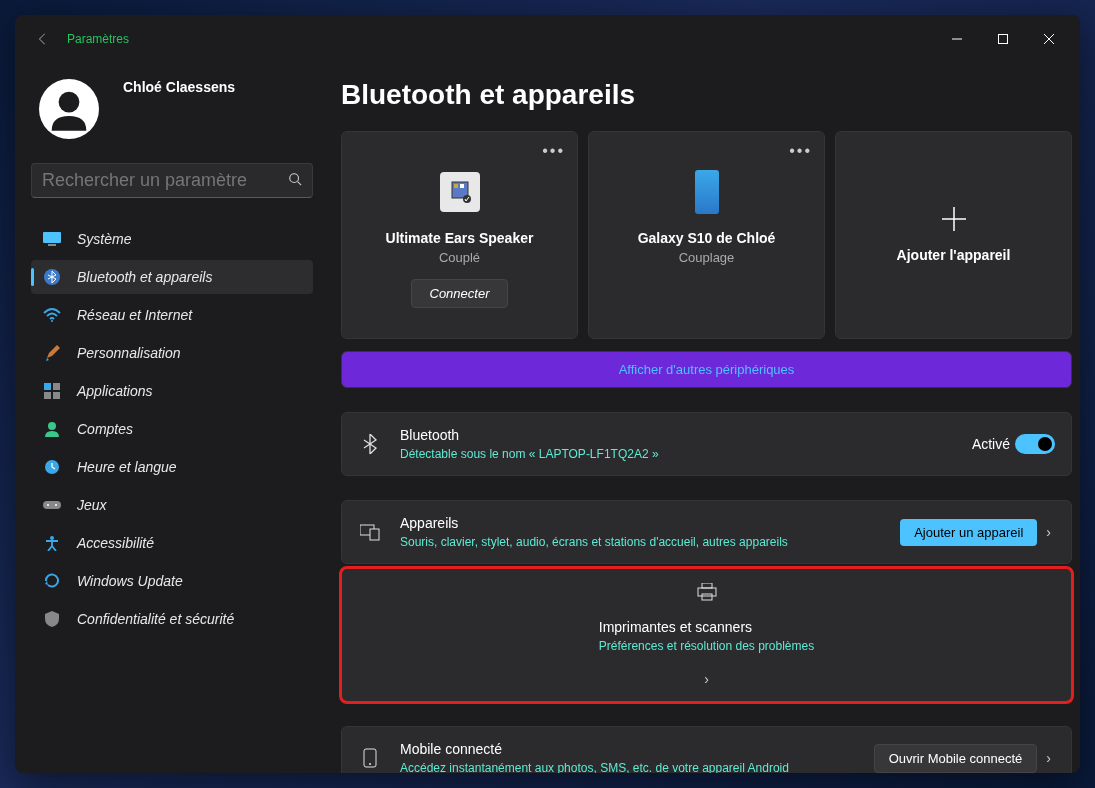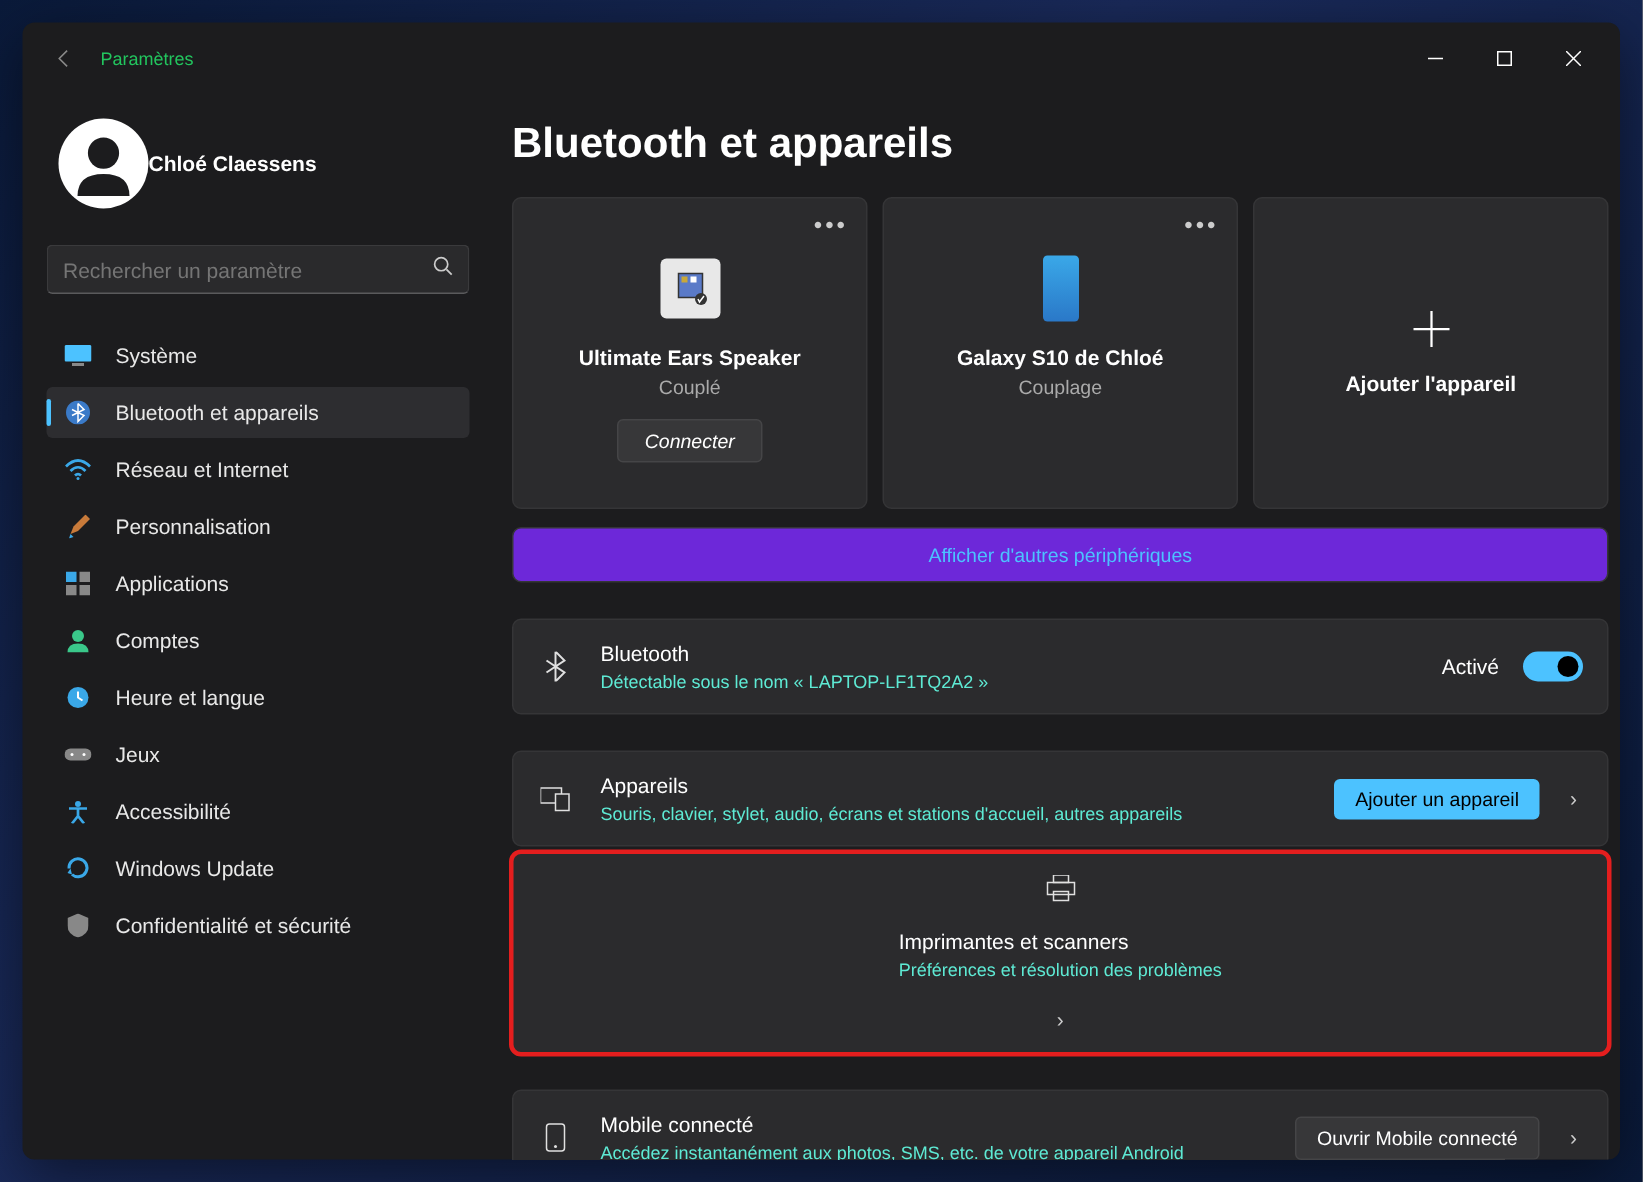--- a/index.html
+++ b/index.html
@@ -5,29 +5,29 @@
 * { margin: 0; padding: 0; box-sizing: border-box; font-family: "Segoe UI", sans-serif; }
 body { background: linear-gradient(135deg, #0a1a3a 0%, #1a2a5a 40%, #0a1a3a 100%); width: 1095px; height: 788px; overflow: hidden; display: flex; align-items: center; justify-content: center; }
 .window { width: 1065px; height: 758px; background: #1c1c1e; border-radius: 8px; position: relative; display: flex; flex-direction: column; overflow: hidden; box-shadow: 0 10px 40px rgba(0,0,0,0.5); }
 .titlebar { height: 48px; display: flex; align-items: center; padding: 0 8px; color: #22c55e; }
 .back-btn { width: 40px; height: 40px; display: flex; align-items: center; justify-content: center; color: #888; cursor: pointer; }
 .title-text { font-size: 12px; margin-left: 4px; }
 .win-controls { margin-left: auto; display: flex; }
 .win-btn { width: 46px; height: 32px; display: flex; align-items: center; justify-content: center; color: #e0e0e0; cursor: pointer; font-size: 10px; }
 .content { flex: 1; display: flex; overflow: hidden; }
 .sidebar { width: 310px; padding: 8px 0 0 16px; display: flex; flex-direction: column; }
-.user-block { display: flex; align-items: center; gap: 0; padding: 8px 8px 16px 8px; }
+.user-block { display: flex; gap: 24px; padding: 8px 8px 16px 8px; }
 .avatar { width: 60px; height: 60px; border-radius: 50%; background: #fff; display: flex; align-items: center; justify-content: center; }
 .avatar svg { width: 52px; height: 52px; }
 .user-name { color: #fff; font-weight: 600; font-size: 14px; }
 .search-box { margin: 8px 12px 8px 0; display: flex; align-items: center; background: #2a2a2c; border: 1px solid #3a3a3c; border-bottom: 1px solid #5a5a5c; border-radius: 4px; padding: 6px 10px; }
-.search-box input { flex: 1; background: transparent; border: none; color: #ccc; font-size: 14px; outline: none; }
+.search-box input { flex: 1; background: transparent; border: none; color: #ccc; font-size: 18px; outline: none; }
 .search-box .sicon { color: #ccc; }
 .nav { margin-top: 16px; display: flex; flex-direction: column; gap: 4px; padding-right: 12px; }
-.nav-item { display: flex; align-items: center; gap: 16px; padding: 8px 12px; border-radius: 4px; color: #e8e8e8; cursor: pointer; font-size: 14px; position: relative; }
+.nav-item { display: flex; align-items: center; gap: 16px; padding: 8px 12px; border-radius: 4px; color: #e8e8e8; cursor: pointer; font-size: 14px; position: relative; font-style: italic; }
 .nav-item.active { background: #2d2d30; }
 .nav-item.active::before { content: ""; position: absolute; left: 0; top: 8px; bottom: 8px; width: 3px; background: #4cc2ff; border-radius: 2px; }
 .nav-icon { width: 18px; height: 18px; display: flex; align-items: center; justify-content: center; }
 .main { flex: 1; padding: 16px 8px 0 16px; overflow-y: auto; position: relative; }
 .main::-webkit-scrollbar { width: 4px; }
 .main::-webkit-scrollbar-thumb { background: #555; border-radius: 2px; }
 .page-title { color: #fff; font-size: 28px; font-weight: 600; margin-bottom: 20px; }
 .device-cards { display: flex; gap: 10px; margin-bottom: 12px; }
 .device-card { flex: 1; background: #2b2b2d; border: 1px solid #353537; border-radius: 6px; padding: 16px 12px 20px 12px; display: flex; flex-direction: column; align-items: center; position: relative; min-height: 208px; }
 .card-more { position: absolute; top: 10px; right: 12px; color: #ccc; cursor: pointer; letter-spacing: 2px; }
@@ -37,21 +37,21 @@
 .connect-btn { margin-top: 14px; padding: 6px 18px; background: #373739; border: 1px solid #454547; border-radius: 4px; color: #fff; font-size: 13px; cursor: pointer; font-style: italic; }
 .add-card { justify-content: center; cursor: pointer; }
 .add-label { color: #fff; font-size: 14px; font-weight: 600; }
 .more-devices { background: #6d28d9; border: 1px solid #353537; border-radius: 6px; padding: 10px; text-align: center; color: #4cc2ff; font-size: 13px; cursor: pointer; margin-bottom: 24px; }
 .setting-row { background: #2b2b2d; border: 1px solid #353537; border-radius: 6px; padding: 14px 16px; display: flex; align-items: center; gap: 18px; margin-bottom: 4px; cursor: pointer; }
 .setting-row.highlight { outline: 3px solid #e41e1e; outline-offset: -1px; flex-direction: column; }
 .row-icon { width: 24px; color: #e0e0e0; display: flex; align-items: center; justify-content: center; }
 .row-text { flex: 1; }
 .row-title { color: #fff; font-size: 14px; }
 .row-sub { color: #5eead4; font-size: 12px; margin-top: 4px; }
-.row-action { display: flex; align-items: center; gap: 16px; }
+.row-action { display: flex; align-items: center; gap: 5px; }
 .toggle-label { color: #fff; font-size: 14px; }
 .toggle { width: 40px; height: 20px; background: #4cc2ff; border-radius: 10px; position: relative; cursor: pointer; }
 .toggle::after { content: ""; position: absolute; right: 3px; top: 3px; width: 14px; height: 14px; background: #000; border-radius: 50%; }
 .pill-btn { padding: 6px 14px; background: #4cc2ff; color: #000; border-radius: 4px; font-size: 13px; cursor: pointer; border: none; }
 .pill-btn.grey { background: #373739; color: #fff; border: 1px solid #454547; }
 .chevron { color: #ccc; font-size: 14px; padding: 0 4px; }
 .group-gap { height: 20px; }
 .speaker-icon { width: 40px; height: 40px; background: #e8e8e8; border-radius: 4px; position: relative; display:flex;align-items:center;justify-content:center; }
 .phone-icon { width: 24px; height: 44px; background: linear-gradient(180deg, #3aa8e8, #2a78c8); border-radius: 3px; }
 </style>

